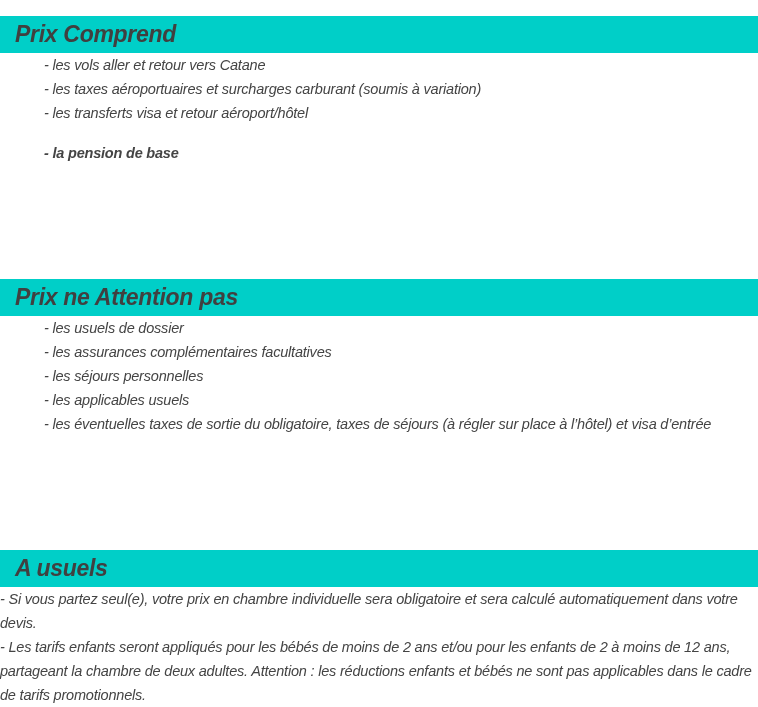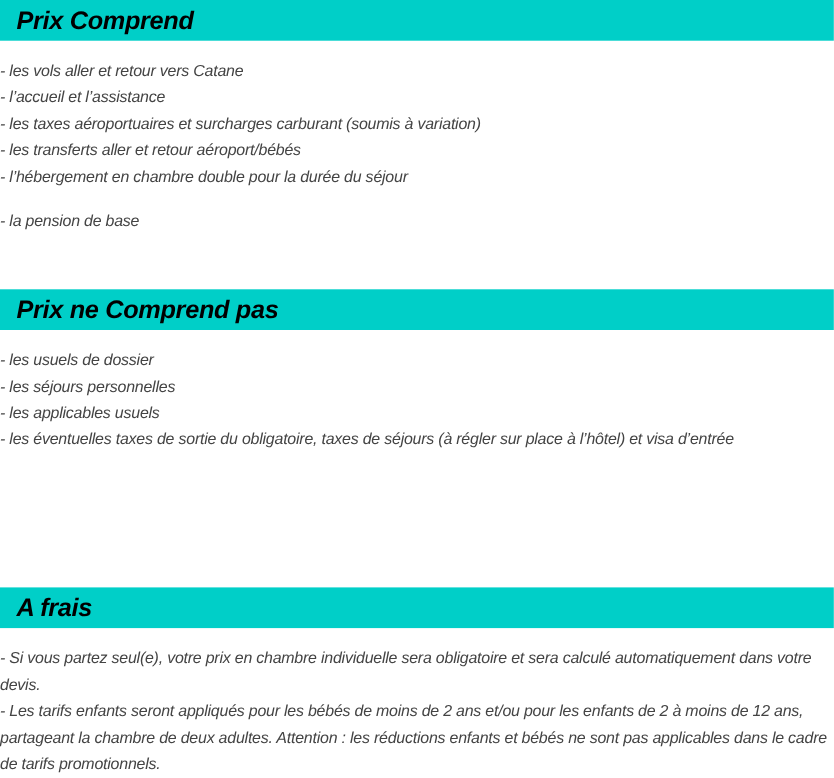--- a/index.html
+++ b/index.html
@@ -13,79 +13,81 @@
       overflow: hidden;
       position: relative;
       font-family: "Liberation Sans", "DejaVu Sans", sans-serif;
     }
     .section-header {
       position: absolute;
       left: 0;
       width: 758px;
       height: 37px;
       background: #00cfc8;
-      color: #000000;
+      color: #404040;
       box-sizing: border-box;
       padding-left: 15px;
       font-style: italic;
       font-weight: bold;
       font-size: 23px;
       line-height: 37px;
       letter-spacing: -0.3px;
       white-space: nowrap;
+      margin-top: 16px;
     }
     .section-body {
       position: absolute;
       left: 0;
       width: 752px;
       font-style: italic;
       font-size: 14.5px;
       color: #444444;
       letter-spacing: -0.2px;
     }
     .line {
       display: block;
       height: 24px;
       line-height: 24px;
       white-space: nowrap;
+      margin-left: 44px;
     }
     .line.gap {
       margin-top: 16px;
+      font-weight: bold;
     }
     .para {
       display: block;
       line-height: 24px;
       white-space: normal;
       font-style: italic;
     }
   </style>
 </head>
 <body>
 
 <div class="section-header" style="top:0px;">
   <span>Prix Comprend</span>
 </div>
 <div class="section-body" style="top:53px;">
   <span class="line">- les vols aller et retour vers Catane</span>
-  <span class="line">- l’accueil et l’assistance</span>
   <span class="line">- les taxes aéroportuaires et surcharges carburant (soumis à variation)</span>
-  <span class="line">- les transferts aller et retour aéroport/bébés</span>
-  <span class="line">- l’hébergement en chambre double pour la durée du séjour</span>
+  <span class="line">- les transferts visa et retour aéroport/hôtel</span>
   <span class="line gap">- la pension de base</span>
 </div>
 
 <div class="section-header" style="top:263px;">
-  <span>Prix ne Comprend pas</span>
+  <span>Prix ne Attention pas</span>
 </div>
 <div class="section-body" style="top:316px;">
   <span class="line">- les usuels de dossier</span>
+  <span class="line">- les assurances complémentaires facultatives</span>
   <span class="line">- les séjours personnelles</span>
   <span class="line">- les applicables usuels</span>
   <span class="line">- les éventuelles taxes de sortie du obligatoire, taxes de séjours (à régler sur place à l’hôtel) et visa d’entrée</span>
 </div>
 
 <div class="section-header" style="top:534px;">
-  <span>A frais</span>
+  <span>A usuels</span>
 </div>
 <div class="section-body" style="top:587px; width:752px;">
   <span class="para">- Si vous partez seul(e), votre prix en chambre individuelle sera obligatoire et sera calculé automatiquement dans votre devis.</span>
   <span class="para">- Les tarifs enfants seront appliqués pour les bébés de moins de 2 ans et/ou pour les enfants de 2 à moins de 12 ans, partageant la chambre de deux adultes. Attention : les réductions enfants et bébés ne sont pas applicables dans le cadre de tarifs promotionnels.</span>
 </div>
 
 </body></html>

